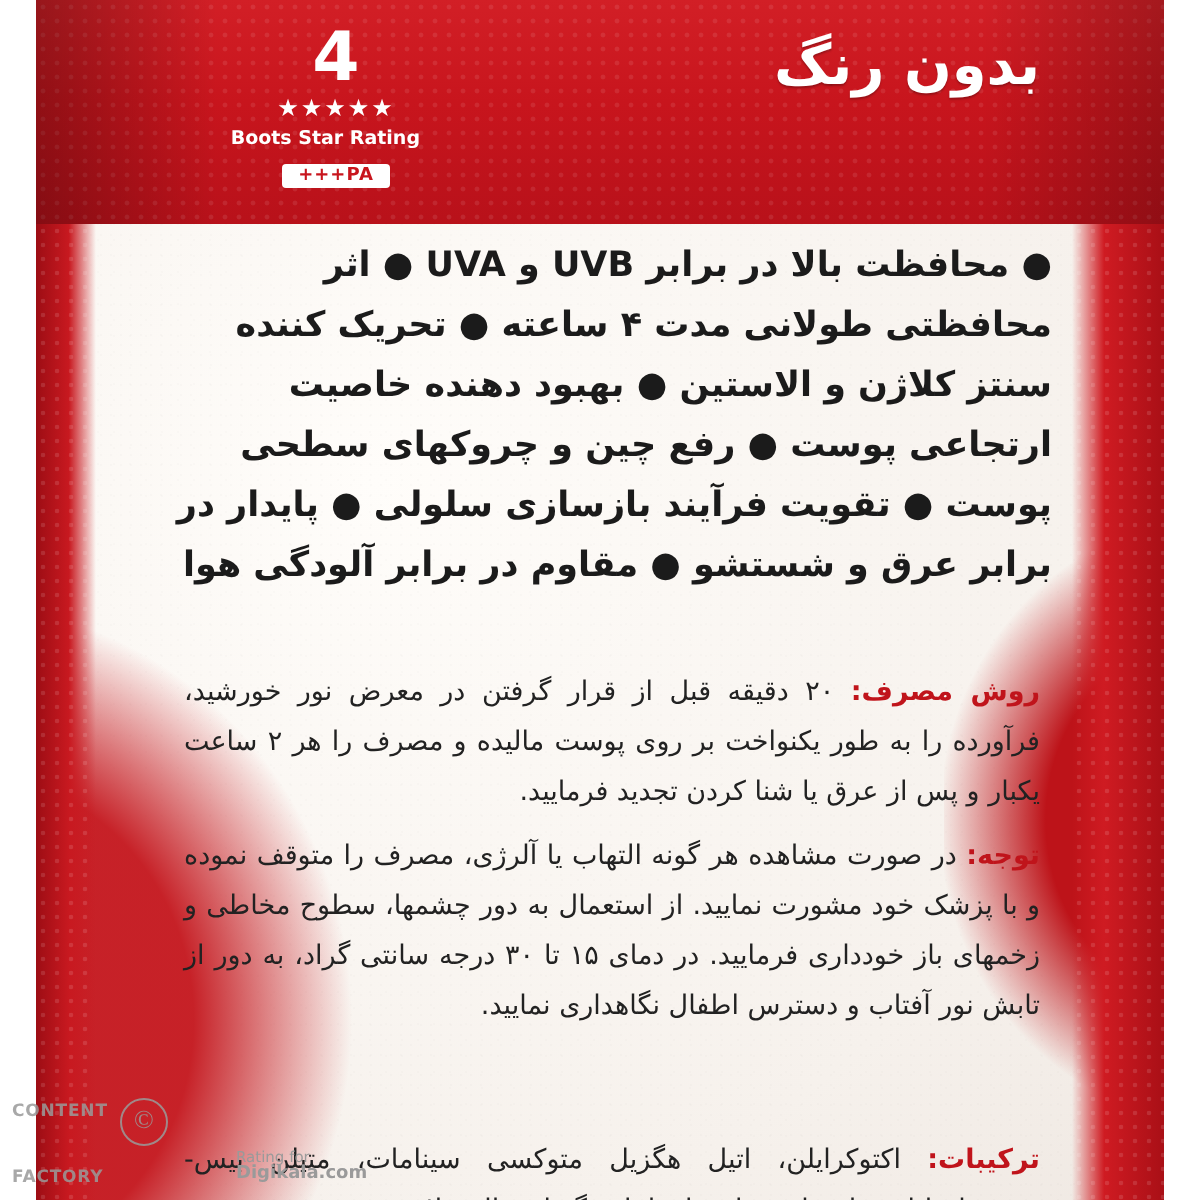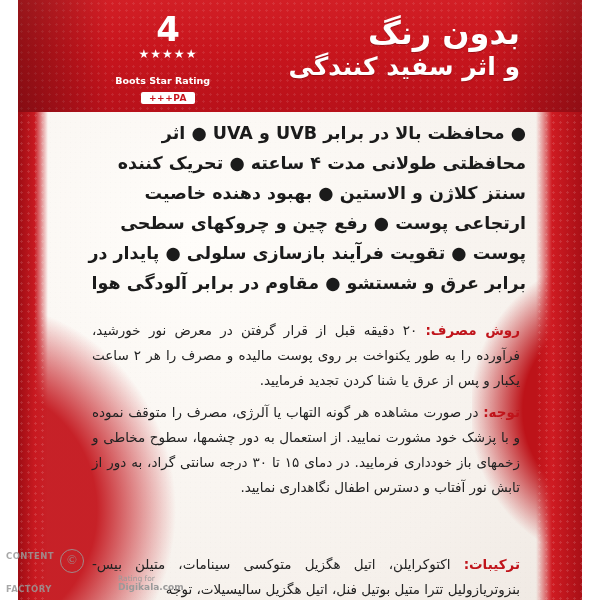--- a/index.html
+++ b/index.html
@@ -136,21 +136,21 @@
   .badge-stars {
     font-size: 12px;
     line-height: 12px;
     letter-spacing: 1px;
     margin-top: 2px;
   }
   .badge-text {
     font-size: 9.5px;
     font-weight: 700;
     line-height: 11px;
-    margin-top: 15px;
+    margin-top: 4px;
     white-space: nowrap;
   }
   .badge-pa {
     display: inline-block;
     margin-top: 5px;
     background: #ffffff;
     color: #c8151d;
     font-size: 9px;
     font-weight: 700;
     padding: 1px 8px;
@@ -161,21 +161,21 @@
   
   .headline {
     position: absolute;
     right: 62px;
     top: 16px;
     text-align: right;
     color: #ffffff;
     direction: rtl;
   }
   .headline .l1 {
-    font-size: 32px;
+    font-size: 28px;
     font-weight: 700;
     line-height: 34px;
     text-shadow: 0 1px 1px rgba(0,0,0,.25);
   }
   .headline .l2 {
     font-size: 25px;
     font-weight: 700;
     line-height: 34px;
     text-shadow: 0 1px 1px rgba(0,0,0,.25);
   }
@@ -198,20 +198,21 @@
   
   .body-block {
     position: absolute;
     right: 62px;
     left: 74px;
     direction: rtl;
     text-align: justify;
     color: #222222;
     font-size: 13.5px;
     line-height: 25px;
+    margin-top: 16px;
   }
   .body-block .lead {
     color: #c0141b;
     font-weight: 700;
   }
   #usage  { top: 318px; }
   #notice { top: 400px; }
   #ingred { top: 552px; }
 
   
@@ -285,21 +286,20 @@
 
     <div class="badge">
       <div class="badge-num">4</div>
       <div class="badge-stars">★★★★★</div>
       <div class="badge-text">Boots Star Rating</div>
       <div class="badge-pa">PA+++</div>
     </div>
 
     <div class="headline">
       <div class="l1">بدون رنگ</div>
-      <div class="l2">و اثر سفید کنندگی</div>
     </div>
 
     <div class="benefits">● محافظت بالا در برابر UVB و UVA ● اثر محافظتی طولانی مدت ۴ ساعته ● تحریک کننده سنتز کلاژن و الاستین ● بهبود دهنده خاصیت ارتجاعی پوست ● رفع چین و چروکهای سطحی پوست ● تقویت فرآیند بازسازی سلولی ● پایدار در برابر عرق و شستشو ● مقاوم در برابر آلودگی هوا</div>
 
     <div class="body-block" id="usage">
       <span class="lead">روش مصرف:</span><span> ۲۰ دقیقه قبل از قرار گرفتن در معرض نور خورشید، فرآورده را به طور یکنواخت بر روی پوست مالیده و مصرف را هر ۲ ساعت یکبار و پس از عرق یا شنا کردن تجدید فرمایید.</span>
     </div>
 
     <div class="body-block" id="notice">
       <span class="lead">توجه:</span><span> در صورت مشاهده هر گونه التهاب یا آلرژی، مصرف را متوقف نموده و با پزشک خود مشورت نمایید. از استعمال به دور چشمها، سطوح مخاطی و زخمهای باز خودداری فرمایید. در دمای ۱۵ تا ۳۰ درجه سانتی گراد، به دور از تابش نور آفتاب و دسترس اطفال نگاهداری نمایید.</span>

